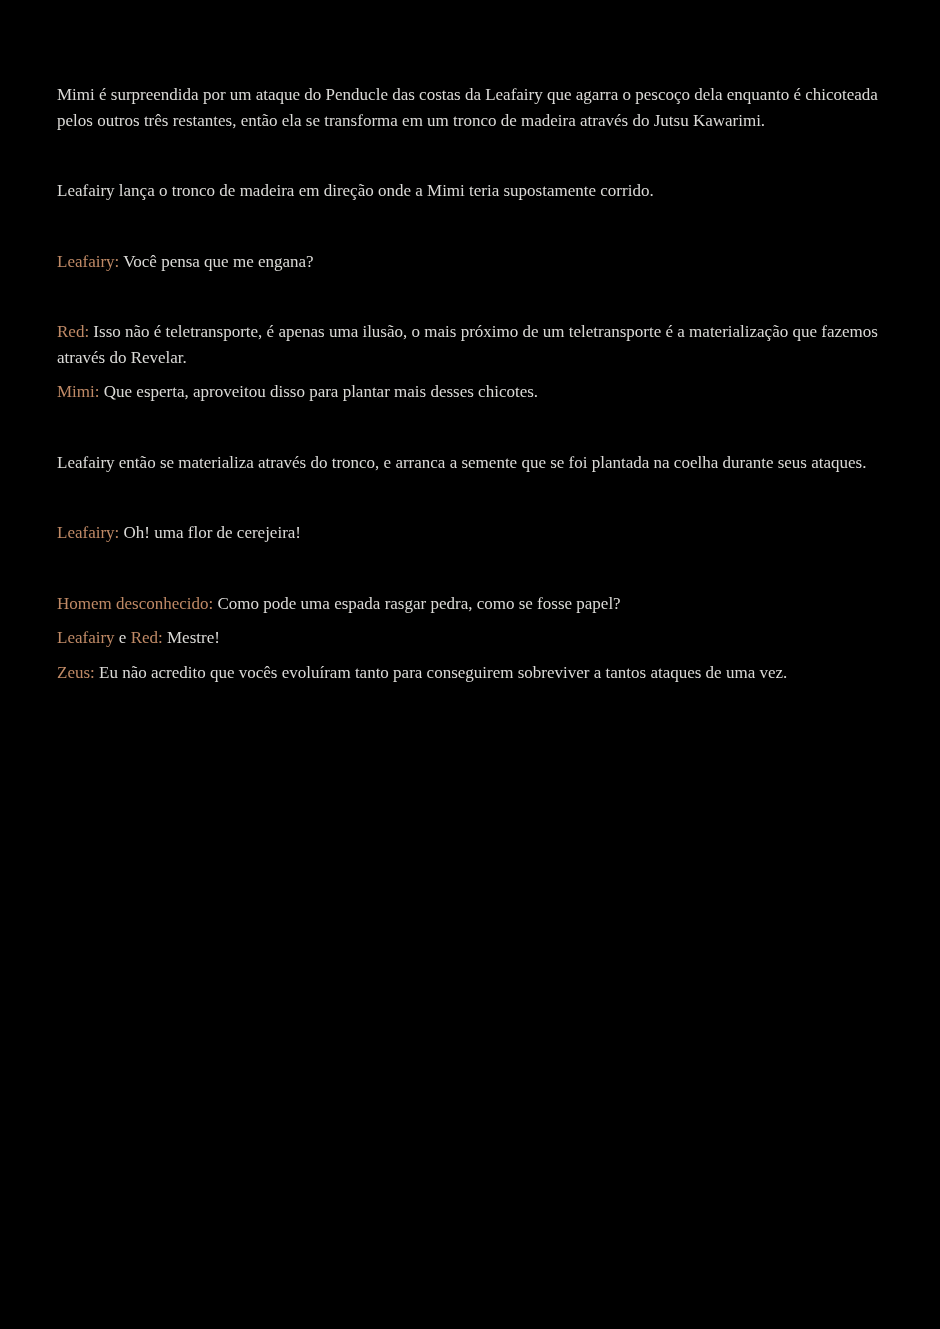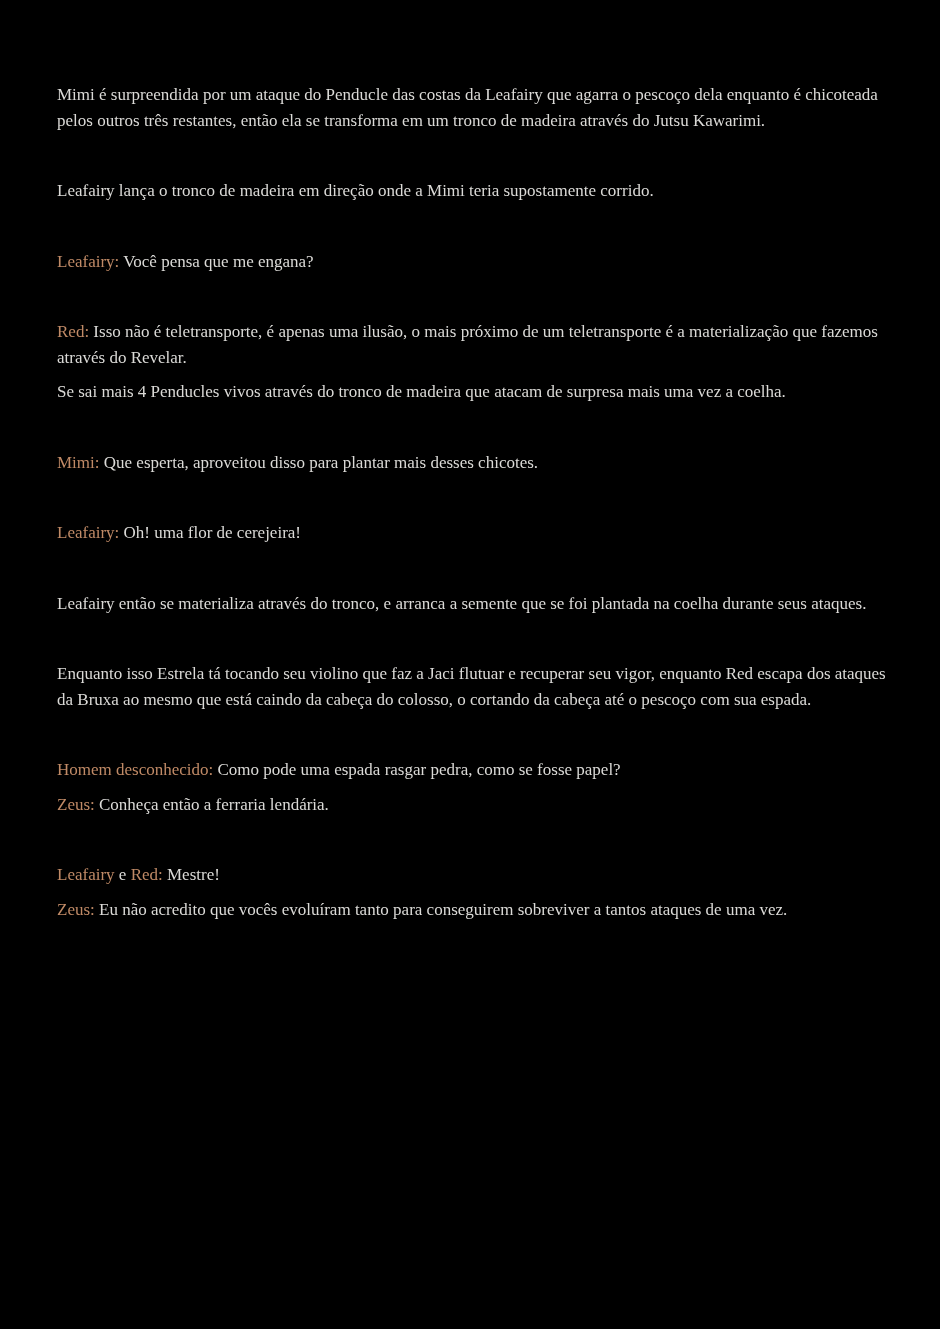--- a/index.html
+++ b/index.html
@@ -69,27 +69,24 @@
 </style>
 </head>
 <body>
 
 <main class="page">
   <section class="content" id="script-content">
       <p class="block gap-large"><span class="body-text">Mimi é surpreendida por um ataque do Penducle das costas da Leafairy que agarra o pescoço dela enquanto é chicoteada pelos outros três restantes, então ela se transforma em um tronco de madeira através do Jutsu Kawarimi.</span></p>
       <p class="block gap-large"><span class="body-text">Leafairy lança o tronco de madeira em direção onde a Mimi teria supostamente corrido.</span></p>
       <p class="block gap-large"><span class="speaker">Leafairy:</span><span class="body-text"> Você pensa que me engana?</span></p>
       <p class="block gap-small"><span class="speaker">Red:</span><span class="body-text"> Isso não é teletransporte, é apenas uma ilusão, o mais próximo de um teletransporte é a materialização que fazemos através do Revelar.</span></p>
-      <p class="block gap-large"><span class="body-text">Se sai mais 4 Penducles vivos através do tronco de madeira que atacam de surpresa mais uma vez a coelha.</span></p>
       <p class="block gap-large"><span class="speaker">Mimi:</span><span class="body-text"> Que esperta, aproveitou disso para plantar mais desses chicotes.</span></p>
+      <p class="block gap-large"><span class="body-text">Leafairy então se materializa através do tronco, e arranca a semente que se foi plantada na coelha durante seus ataques.</span></p>
       <p class="block gap-large"><span class="speaker">Leafairy:</span><span class="body-text"> Oh! uma flor de cerejeira!</span></p>
-      <p class="block gap-large"><span class="body-text">Leafairy então se materializa através do tronco, e arranca a semente que se foi plantada na coelha durante seus ataques.</span></p>
-      <p class="block gap-large"><span class="body-text">Enquanto isso Estrela tá tocando seu violino que faz a Jaci flutuar e recuperar seu vigor, enquanto Red escapa dos ataques da Bruxa ao mesmo que está caindo da cabeça do colosso, o cortando da cabeça até o pescoço com sua espada.</span></p>
       <p class="block gap-small"><span class="speaker">Homem desconhecido:</span><span class="body-text"> Como pode uma espada rasgar pedra, como se fosse papel?</span></p>
-      <p class="block gap-large"><span class="speaker">Zeus:</span><span class="body-text"> Conheça então a ferraria lendária.</span></p>
       <p class="block gap-small"><span class="speaker">Leafairy</span><span class="body-text"> e </span><span class="speaker">Red:</span><span class="body-text"> Mestre!</span></p>
       <p class="block gap-none"><span class="speaker">Zeus:</span><span class="body-text"> Eu não acredito que vocês evoluíram tanto para conseguirem sobreviver a tantos ataques de uma vez.</span></p>
     </section>
 
   <footer class="footer">
     <div class="divider">
       <div class="line-top"></div>
       <div class="line-bottom"></div>
     </div>
     <div class="page-number">4</div>

